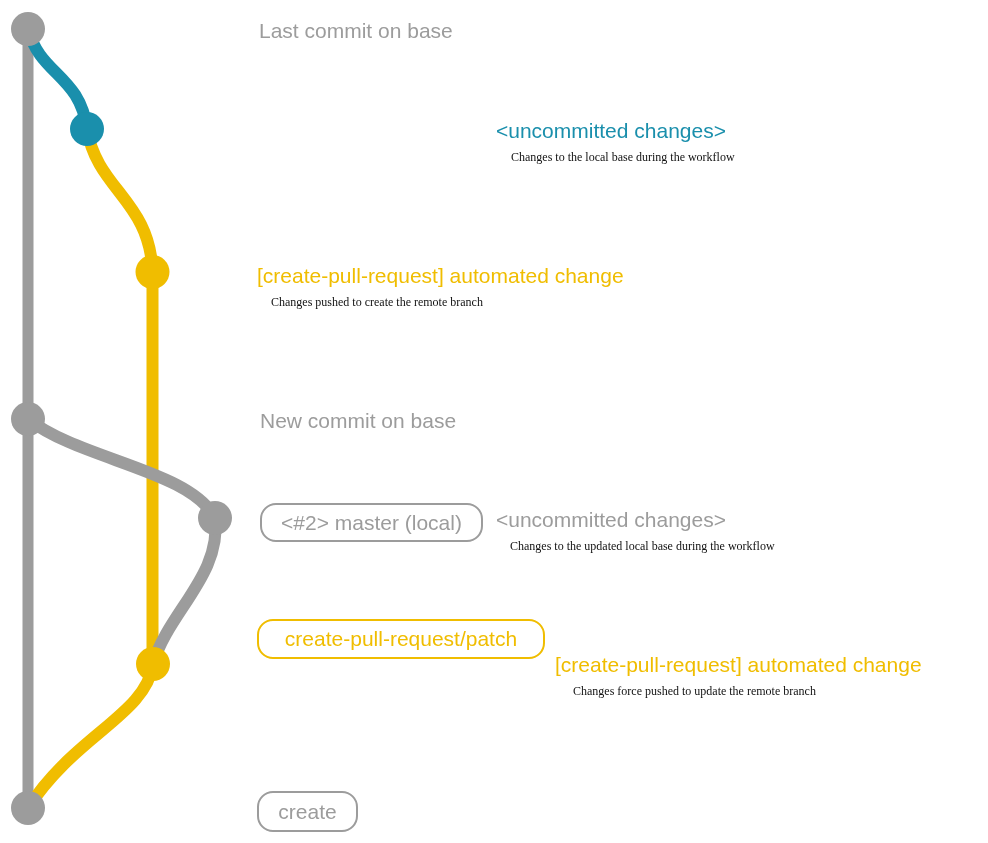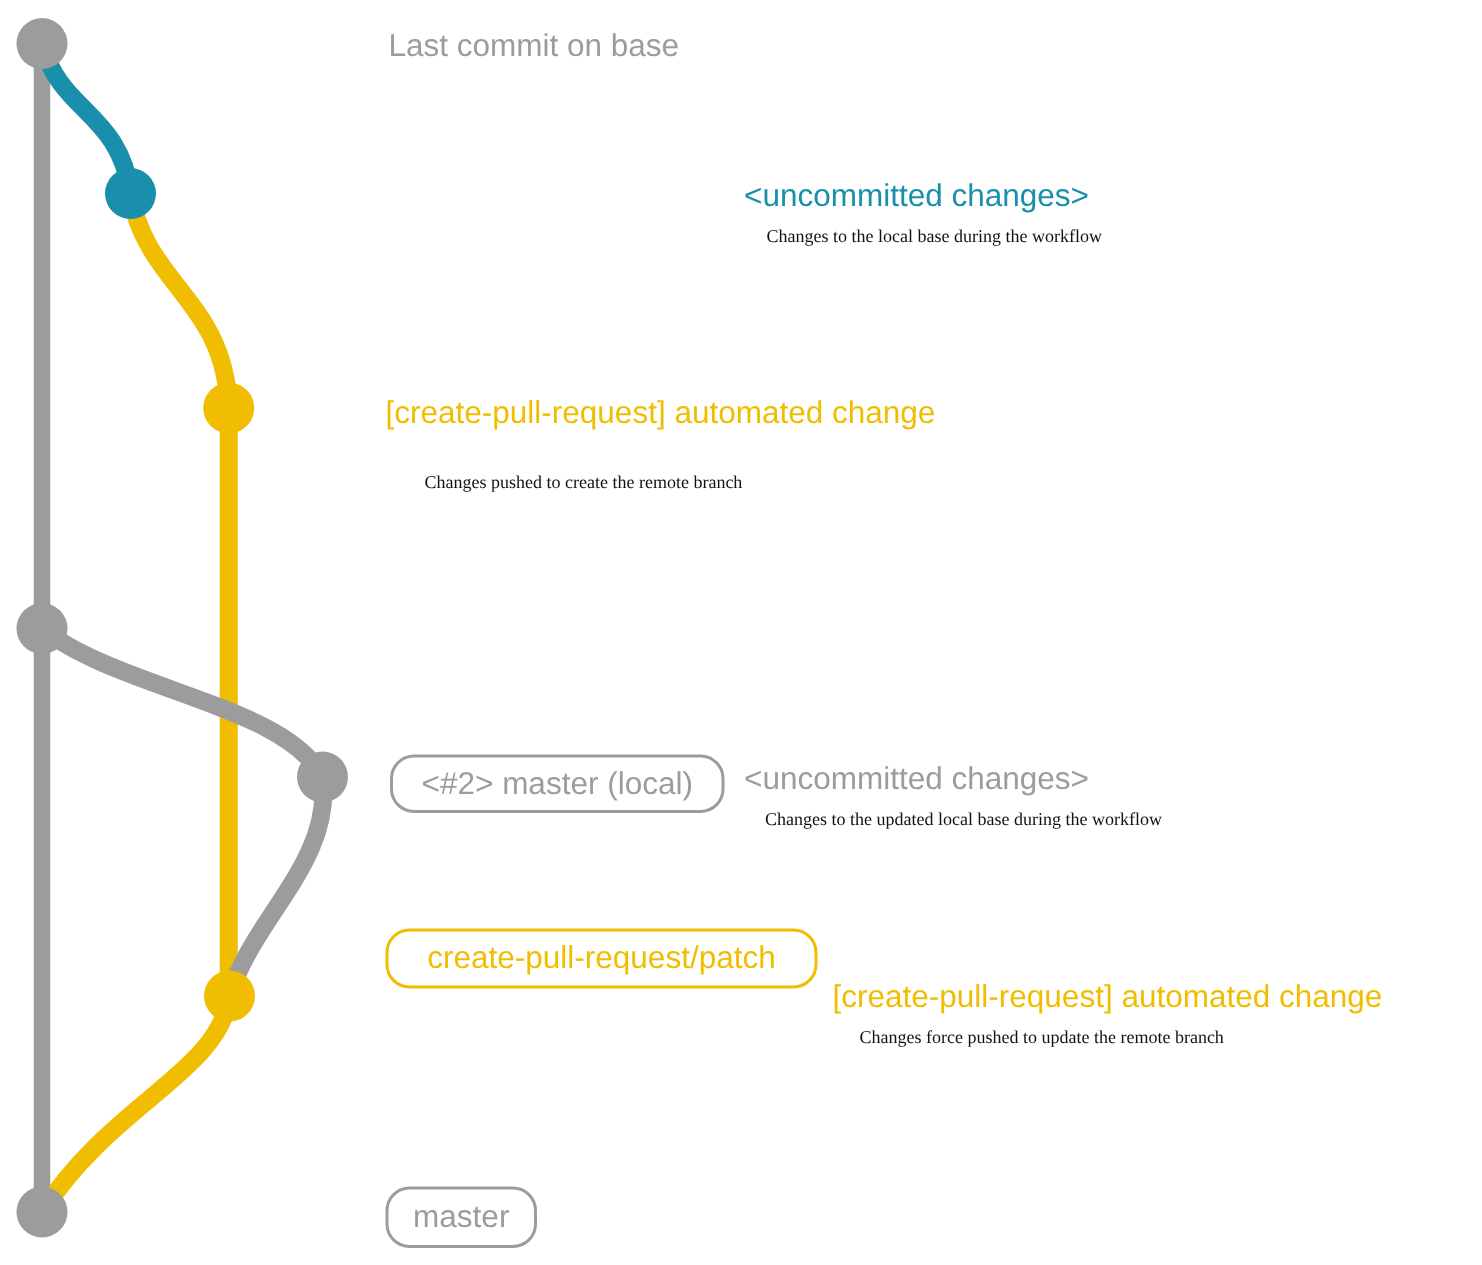--- a/index.html
+++ b/index.html
@@ -84,26 +84,27 @@
     <circle class="node-yellow" cx="153" cy="664" r="17"></circle>
     <circle class="node-gray" cx="28" cy="808" r="17"></circle>
   </svg>
 
   <div class="lbl sans gray-t" style="left:259px; top:19px;">Last commit on base</div>
 
   <div class="lbl sans teal-t" style="left:496px; top:119px;">&lt;uncommitted changes&gt;</div>
   <div class="lbl serif" style="left:511px; top:151px;">Changes to the local base during the workflow</div>
 
   <div class="lbl sans yellow-t" style="left:257px; top:264px;">[create-pull-request] automated change</div>
-  <div class="lbl serif" style="left:283px; top:296px;margin-top:19px;">Changes pushed to create the remote branch</div>
+  <div class="lbl serif" style="left:271px; top:296px;">Changes pushed to create the remote branch</div>
 
+  <div class="lbl sans gray-t" style="left:260px; top:409px;">New commit on base</div>
 
   <div class="badge badge-gray" style="left:260px; top:503px; width:223px; height:39px;">&lt;#2&gt; master (local)</div>
   <div class="lbl sans gray-t" style="left:496px; top:508px;">&lt;uncommitted changes&gt;</div>
   <div class="lbl serif" style="left:510px; top:540px;">Changes to the updated local base during the workflow</div>
 
   <div class="badge badge-yellow" style="left:257px; top:619px; width:288px; height:40px;">create-pull-request/patch</div>
   <div class="lbl sans yellow-t" style="left:555px; top:653px;">[create-pull-request] automated change</div>
   <div class="lbl serif" style="left:573px; top:685px;">Changes force pushed to update the remote branch</div>
 
-  <div class="badge badge-gray" style="left:257px; top:791px; width:101px; height:41px;">master</div>
+  <div class="badge badge-gray" style="left:257px; top:791px; width:101px; height:41px;">create</div>
 
 </div>
 
 </body></html>

